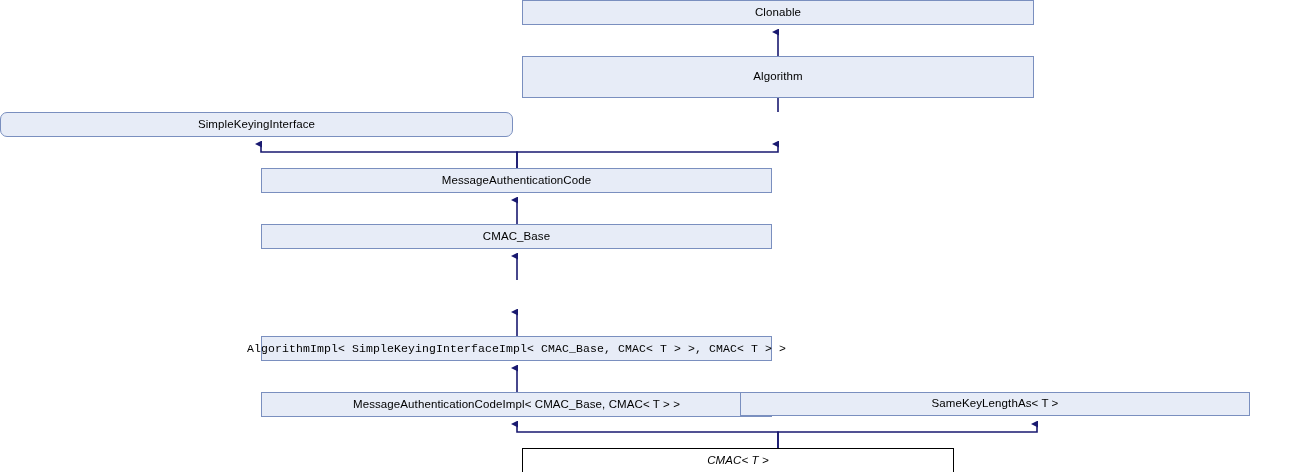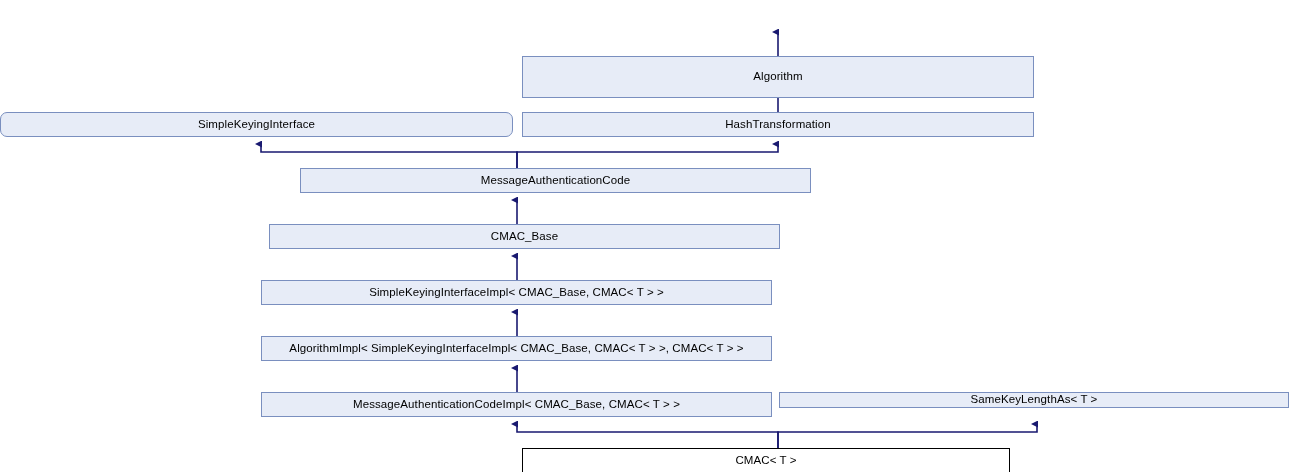--- a/index.html
+++ b/index.html
@@ -93,54 +93,51 @@
 
     <g>
       <path d="M 778 448 L 778 432 L 517 432 L 517 424" fill="none" stroke="#191970" stroke-width="1.6" marker-end="url(#uparrow)"></path>
     </g>
 
     <g>
       <path d="M 778 448 L 778 432 L 1037 432 L 1037 424" fill="none" stroke="#191970" stroke-width="1.6" marker-end="url(#uparrow)"></path>
     </g>
   </svg>
 
+  <div class="node" style="left:522px; top:0px; width:512px; height:25px;">
+    <span class="node-label">Clonable</span>
+  </div>
 
   <div class="node" style="left:522px; top:56px; width:512px; height:42px;">
     <span class="node-label">Algorithm</span>
   </div>
 
   <div class="node" style="left:0px; top:112px; width:513px; height:25px;border-radius:7px;">
     <span class="node-label">SimpleKeyingInterface</span>
   </div>
 
-  <div class="node" style="left:522px; top:112px; width:512px; height:25px;">
-    <span class="node-label">HashTransformation</span>
-  </div>
 
-  <div class="node" style="left:261px; top:168px; width:511px; height:25px;margin-left:39px;">
+  <div class="node" style="left:261px; top:168px; width:511px; height:25px;">
     <span class="node-label">MessageAuthenticationCode</span>
   </div>
 
-  <div class="node" style="left:269px; top:224px; width:511px; height:25px;">
+  <div class="node" style="left:261px; top:224px; width:511px; height:25px;">
     <span class="node-label">CMAC_Base</span>
   </div>
 
-  <div class="node" style="left:261px; top:280px; width:511px; height:25px;">
-    <span class="node-label">SimpleKeyingInterfaceImpl&lt; CMAC_Base, CMAC&lt; T &gt; &gt;</span>
-  </div>
 
-  <div class="node" style="left:261px; top:336px; width:511px; height:25px;">
+  <div class="node" style="left:261px; top:336px; width:511px; height:25px;font-family:Liberation Mono, monospace;">
     <span class="node-label">AlgorithmImpl&lt; SimpleKeyingInterfaceImpl&lt; CMAC_Base, CMAC&lt; T &gt; &gt;, CMAC&lt; T &gt; &gt;</span>
   </div>
 
   <div class="node" style="left:261px; top:392px; width:511px; height:25px;">
     <span class="node-label">MessageAuthenticationCodeImpl&lt; CMAC_Base, CMAC&lt; T &gt; &gt;</span>
   </div>
 
-  <div class="node" style="left:779px; top:392px; width:510px; height:16px;">
+  <div class="node" style="left:740px; top:392px; width:510px; height:24px;">
     <span class="node-label">SameKeyLengthAs&lt; T &gt;</span>
   </div>
 
-  <div class="node highlight" style="left:522px; top:448px; width:488px; height:25px;">
+  <div class="node highlight" style="left:522px; top:448px; width:432px; height:25px;font-style:italic;">
     <span class="node-label">CMAC&lt; T &gt;</span>
   </div>
 
 </div>
 
 </body></html>

